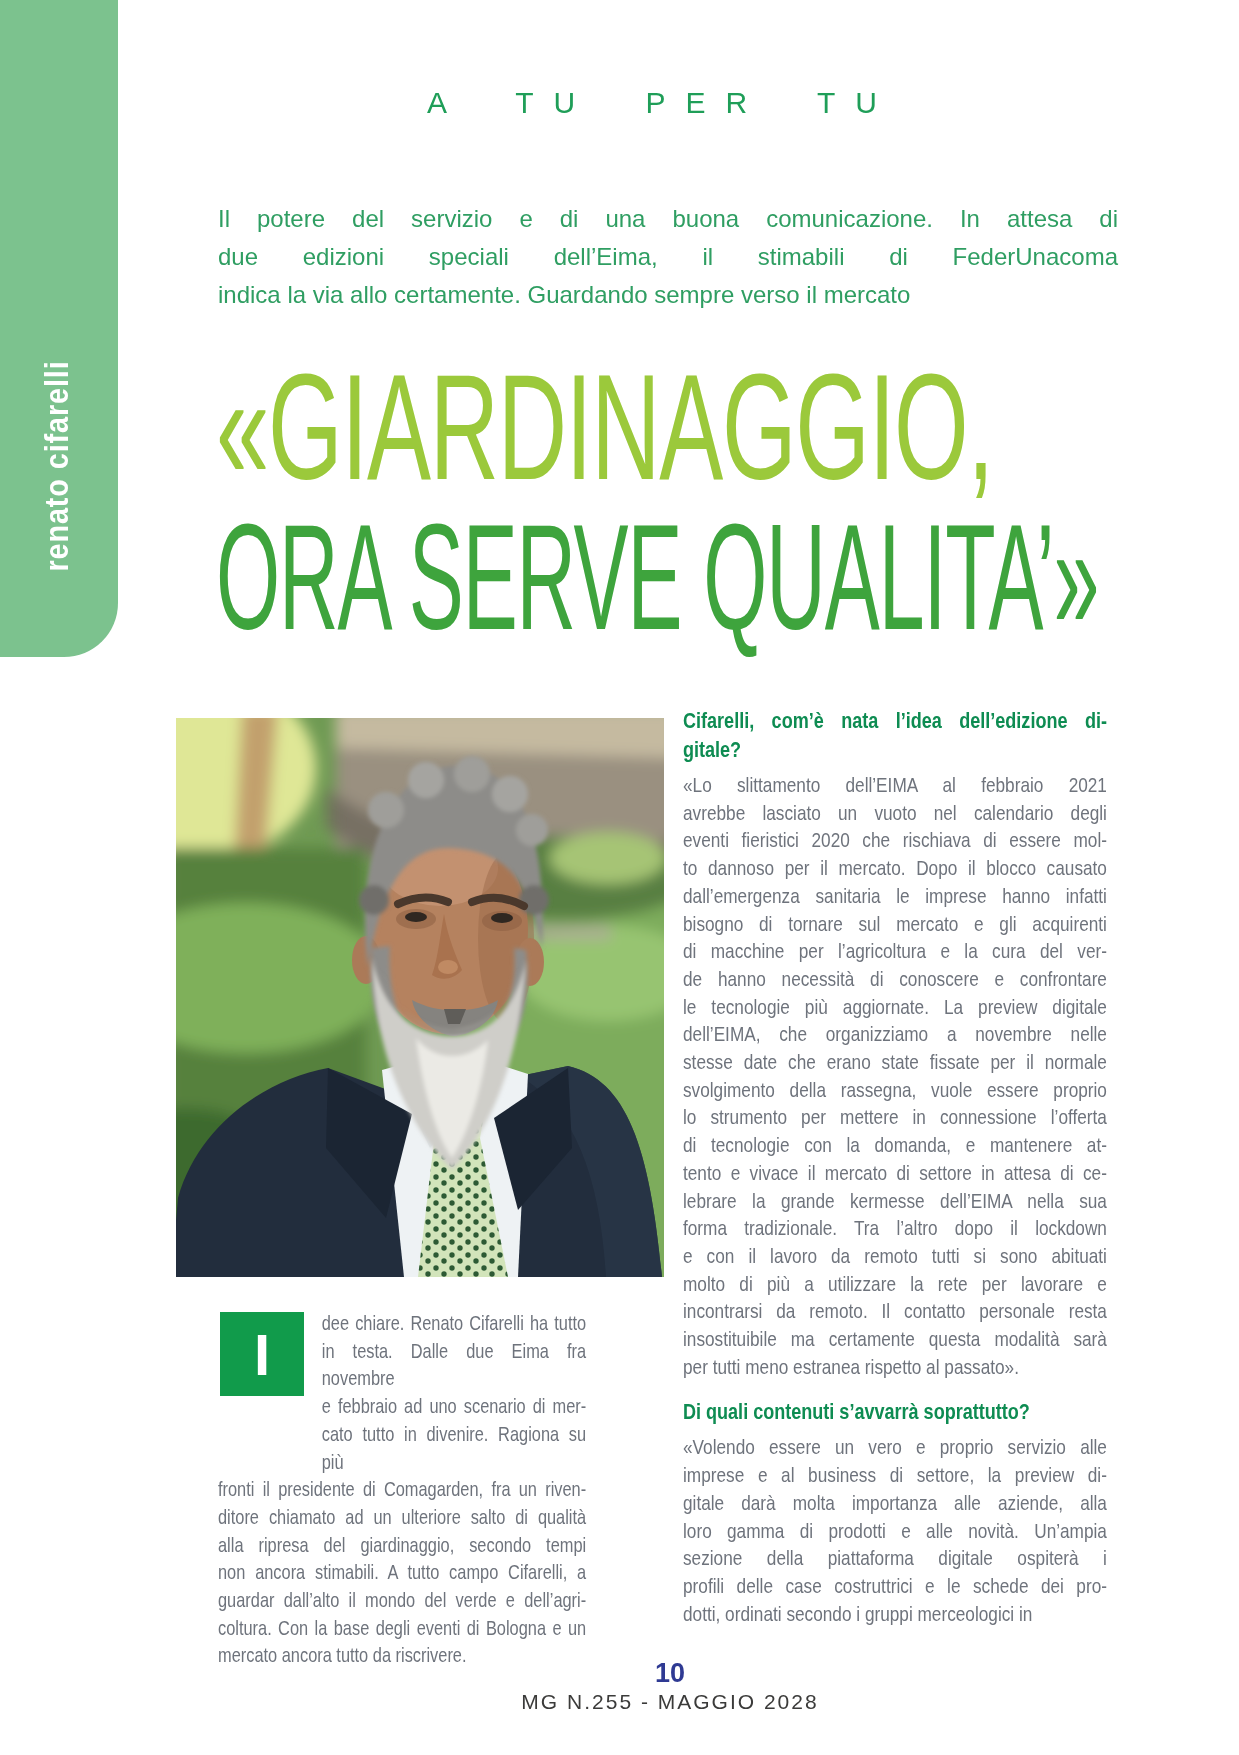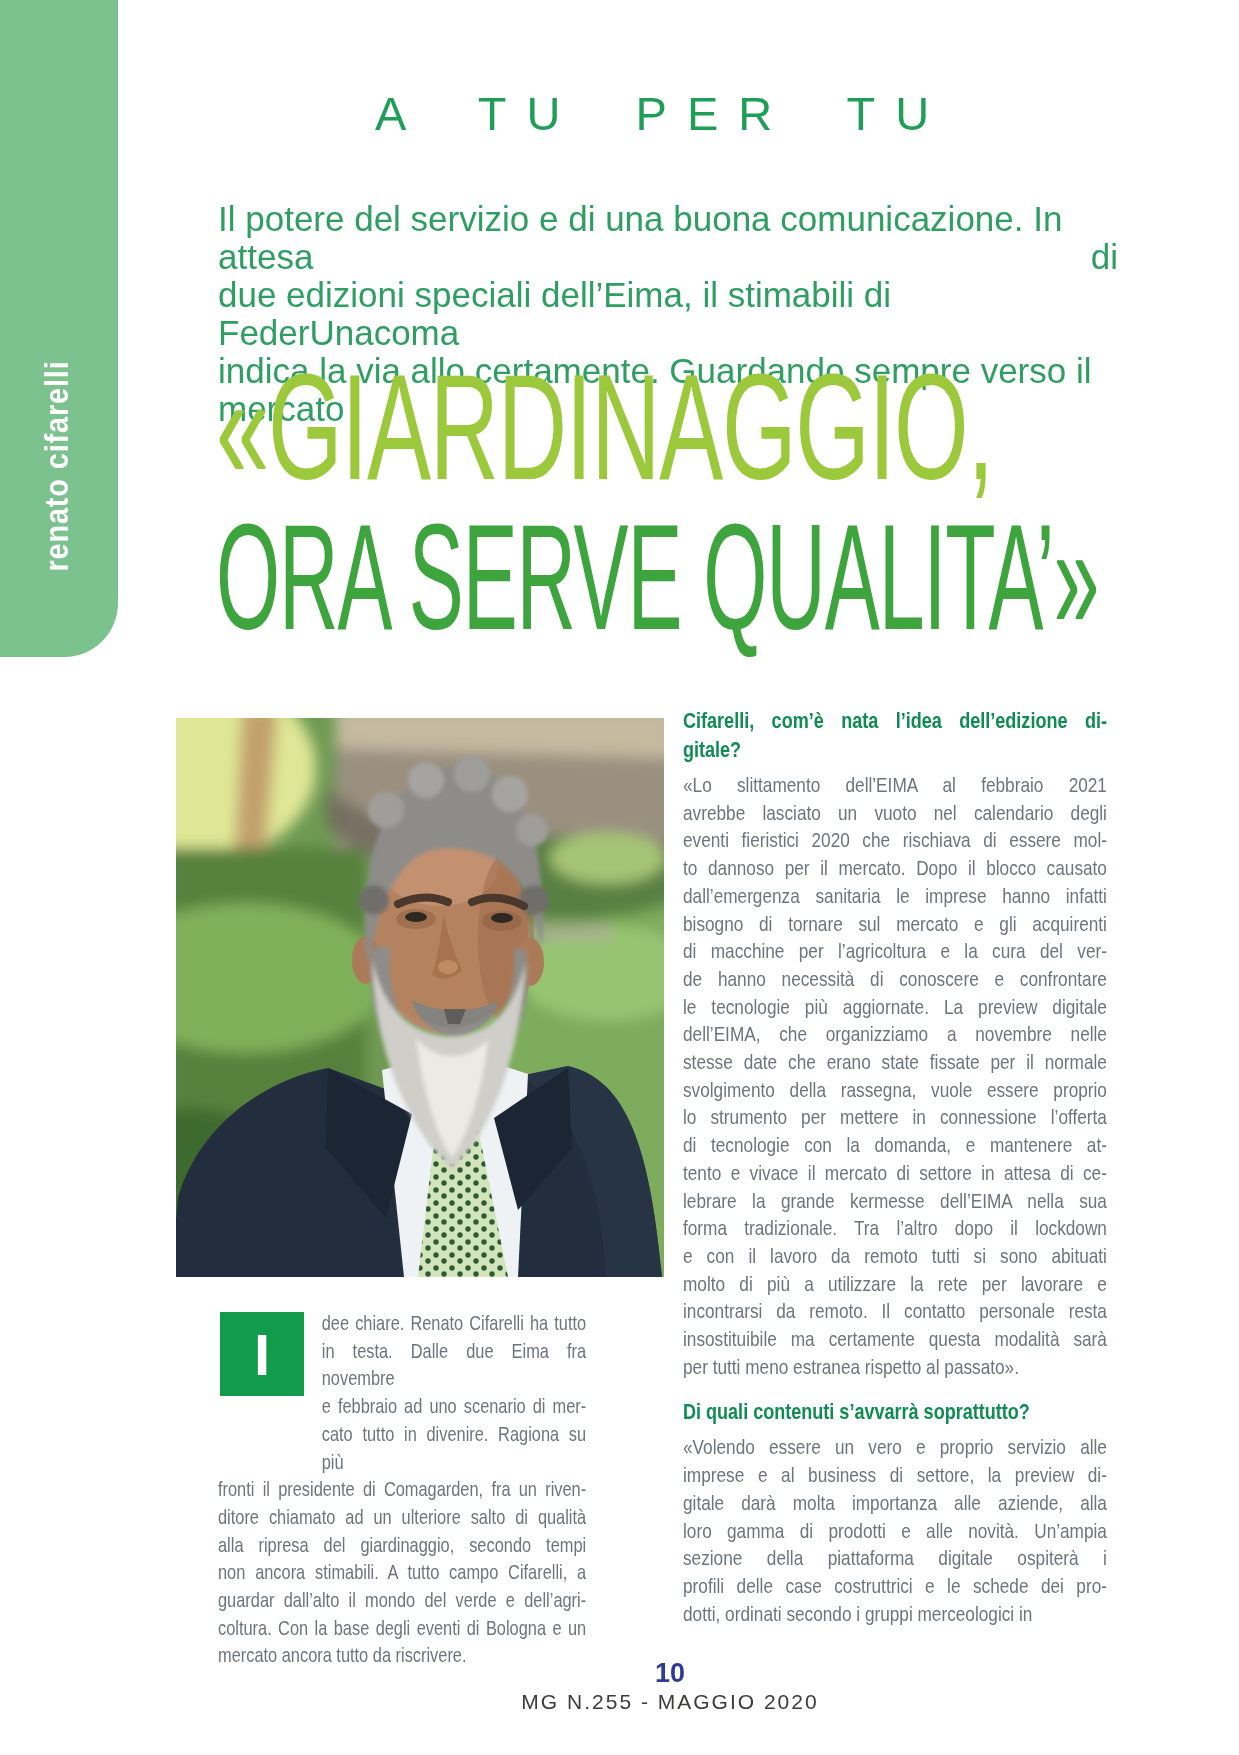--- a/index.html
+++ b/index.html
@@ -13,26 +13,26 @@
     background:#7cc28e; border-bottom-right-radius:54px;
   }
   .sidebar-label{
     position:absolute; left:59px; top:466px; width:320px; height:44px;
     transform:translate(-50%,-50%) rotate(-90deg) scale(0.85,1);
     color:#ffffff; font-weight:bold; font-size:34px; letter-spacing:1px;
     text-align:center; white-space:nowrap;
   }
   .kicker{
     position:absolute; left:150px; top:86px; width:1024px; text-align:center;
-    color:#1f9e58; font-size:47px; letter-spacing:20px; word-spacing:22px;
+    color:#1f9e58; font-size:30px; letter-spacing:20px; word-spacing:22px;
     font-weight:400; white-space:nowrap;
   }
   .intro{
     position:absolute; left:218px; top:200px; width:900px;
-    color:#2f9e62; font-size:35px; line-height:38px; font-weight:400;
+    color:#2f9e62; font-size:24px; line-height:38px; font-weight:400;
   }
   .intro .line{text-align:left;}
   .headline{position:absolute; left:216px; top:352px; white-space:nowrap;}
   .hl{font-size:150px; line-height:150px; font-weight:300; letter-spacing:-2px;
       transform-origin:left top; white-space:nowrap;}
   .hl1{color:#9bc93b; transform:scaleX(0.64);}
   .hl2{color:#3ea43d; transform:scaleX(0.55);}
   
   .photo{position:absolute; left:176px; top:718px; width:488px; height:559px;}
   .photo svg{display:block; width:100%; height:100%;}
@@ -224,15 +224,15 @@
         <div class="line">imprese e al business di settore, la preview di-</div>
         <div class="line">gitale darà molta importanza alle aziende, alla</div>
         <div class="line">loro gamma di prodotti e alle novità. Un’ampia</div>
         <div class="line">sezione della piattaforma digitale ospiterà i</div>
         <div class="line">profili delle case costruttrici e le schede dei pro-</div>
         <div class="line last">dotti, ordinati secondo i gruppi merceologici in</div>
       </div>
   </div>
 
   <div class="page-num">10</div>
-  <div class="issue">MG N.255 - MAGGIO 2020</div>
+  <div class="issue">MG N.255 - MAGGIO 2028</div>
 
 </div>
 
 </body></html>

